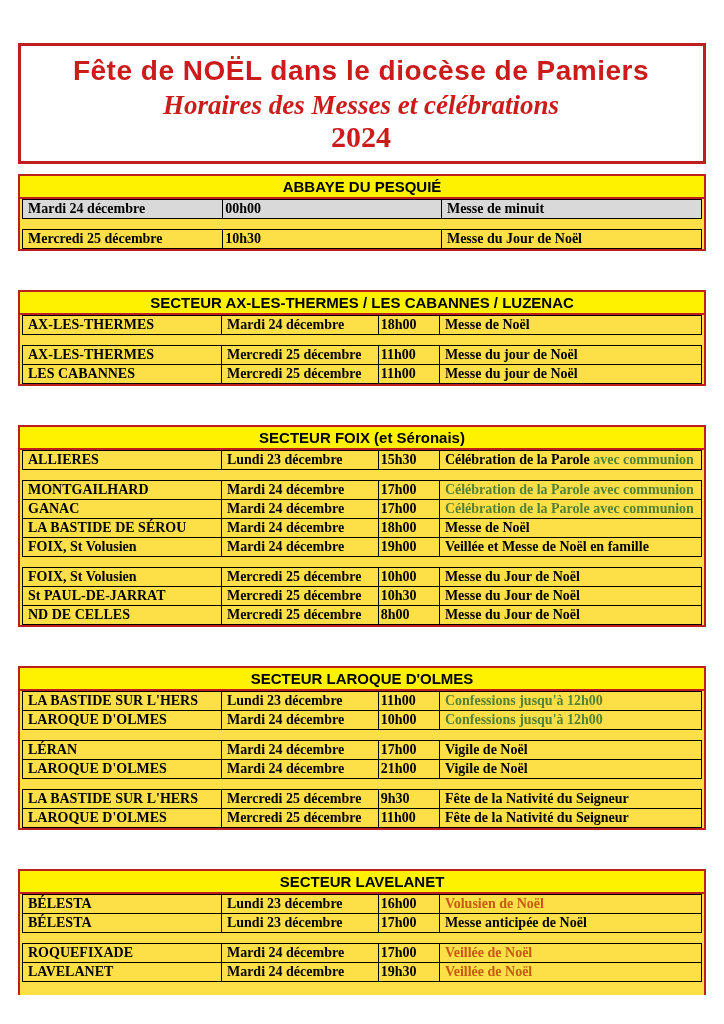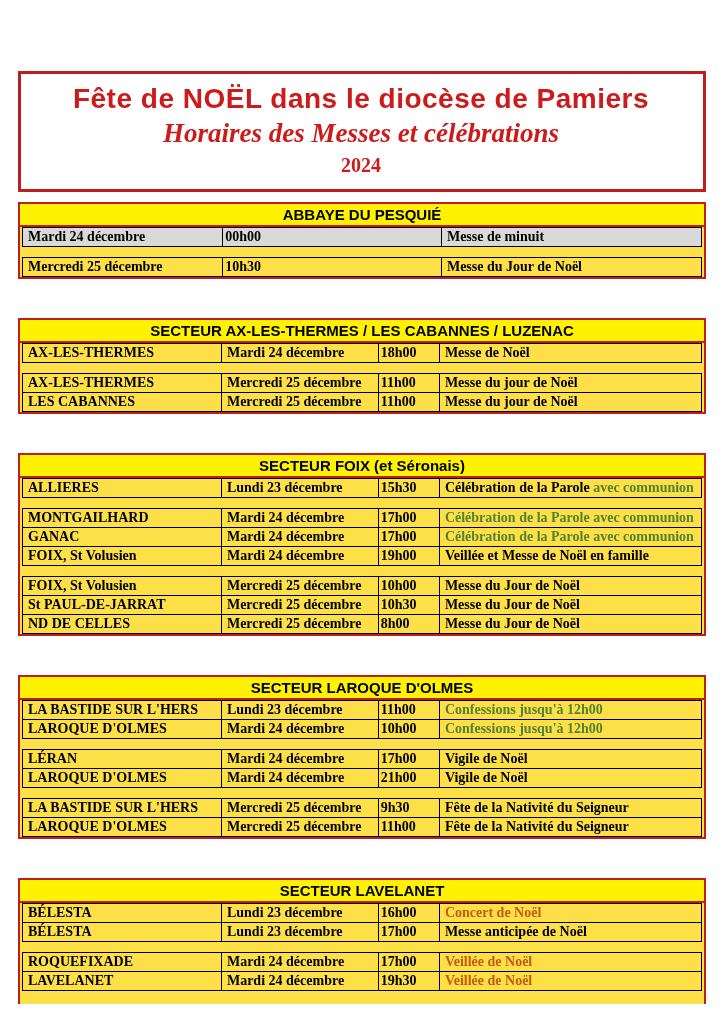--- a/index.html
+++ b/index.html
@@ -11,35 +11,35 @@
   *{margin:0;padding:0;box-sizing:border-box;}
   html,body{background:#ffffff;}
   .page{
     width:724px;height:1024px;background:#ffffff;position:relative;
     font-family:"Liberation Serif", serif;overflow:hidden;
   }
   .content{width:688px;margin-left:18px;}
 
   
   .header-box{
-    margin-top:71px;border:3px solid var(--red);
+    margin-top:43px;border:3px solid var(--red);
     text-align:center;padding:7px 6px 9px 4px;
   }
   .page-title{
     font-family:"Liberation Sans", sans-serif;
     font-weight:900;font-size:28px;line-height:36px;
     color:var(--title-red);letter-spacing:0.5px;
   }
   .page-subtitle{
     font-family:"Liberation Serif", serif;font-style:italic;font-weight:bold;
     font-size:27px;line-height:33px;color:var(--title-red);
   }
   .page-year{
     font-family:"Liberation Serif", serif;font-weight:bold;
-    font-size:20px;line-height:30px;color:var(--title-red);
+    font-size:30px;line-height:30px;color:var(--title-red);
   }
 
   
   .sec{margin-top:39px;}
   .sec:first-of-type{margin-top:10px;}
   .band{
     background:var(--yellow);
     border:2px solid var(--red);border-bottom:none;
     font-family:"Liberation Sans", sans-serif;font-weight:bold;
     font-size:15px;line-height:19px;color:#000;
@@ -164,20 +164,26 @@
                   <td class="time">17h00</td>
                   <td><span style="color: rgb(83, 129, 53);">Célébration de la Parole avec communion</span></td>
                 </tr>
                 <tr>
                   <td>GANAC</td>
                   <td>Mardi 24 décembre</td>
                   <td class="time">17h00</td>
                   <td><span style="color: rgb(83, 129, 53);">Célébration de la Parole avec communion</span></td>
                 </tr>
                 <tr>
+                  <td>LA BASTIDE DE SÉROU</td>
+                  <td>Mardi 24 décembre</td>
+                  <td class="time">18h00</td>
+                  <td><span style="color: rgb(0, 0, 0);">Messe de Noël</span></td>
+                </tr>
+                <tr>
                   <td>FOIX, St Volusien</td>
                   <td>Mardi 24 décembre</td>
                   <td class="time">19h00</td>
                   <td><span style="color: rgb(0, 0, 0);">Veillée et Messe de Noël en famille</span></td>
                 </tr>
                 <tr class="empty">
                   <td colspan="4"></td>
                 </tr>
                 <tr>
                   <td>FOIX, St Volusien</td>
@@ -266,21 +272,21 @@
                 <col style="width: 29.3%;">
                 <col style="width: 23.1%;">
                 <col style="width: 9%;">
                 <col style="width: 38.6%;">
               </colgroup>
               <tbody>
                 <tr>
                   <td>BÉLESTA</td>
                   <td>Lundi 23 décembre</td>
                   <td class="time">16h00</td>
-                  <td><span style="color: rgb(197, 90, 17);">Concert de Noël</span></td>
+                  <td><span style="color: rgb(197, 90, 17);">Volusien de Noël</span></td>
                 </tr>
                 <tr>
                   <td>BÉLESTA</td>
                   <td>Lundi 23 décembre</td>
                   <td class="time">17h00</td>
                   <td><span style="color: rgb(0, 0, 0);">Messe anticipée de Noël</span></td>
                 </tr>
                 <tr class="empty">
                   <td colspan="4"></td>
                 </tr>

